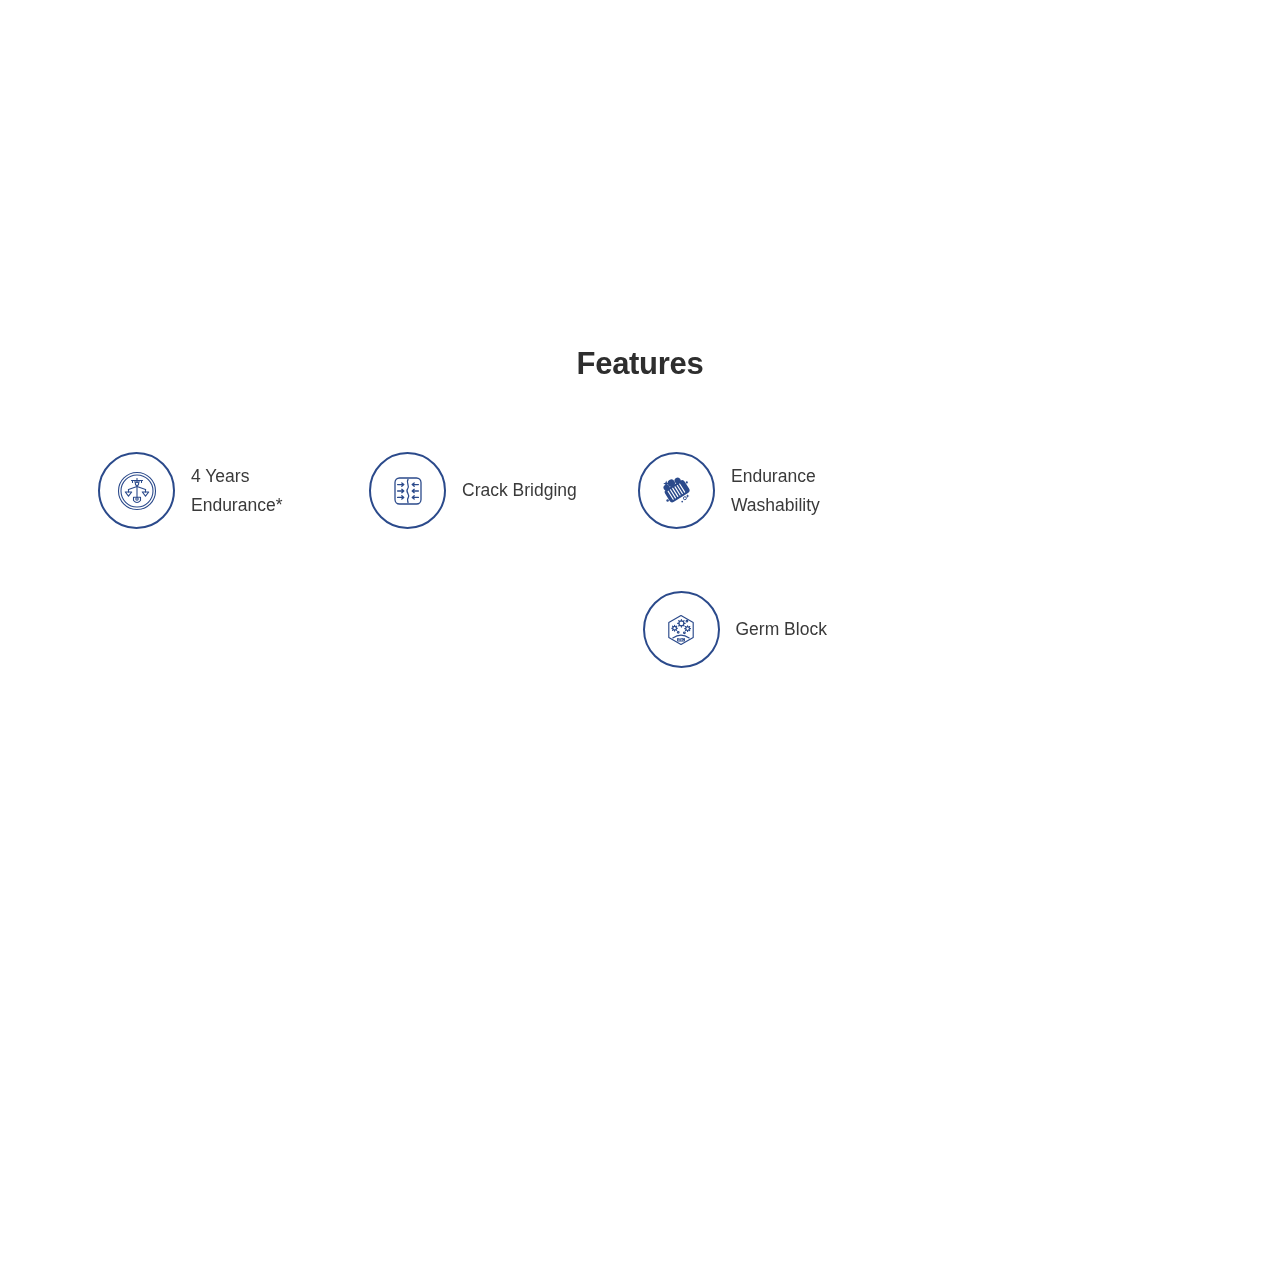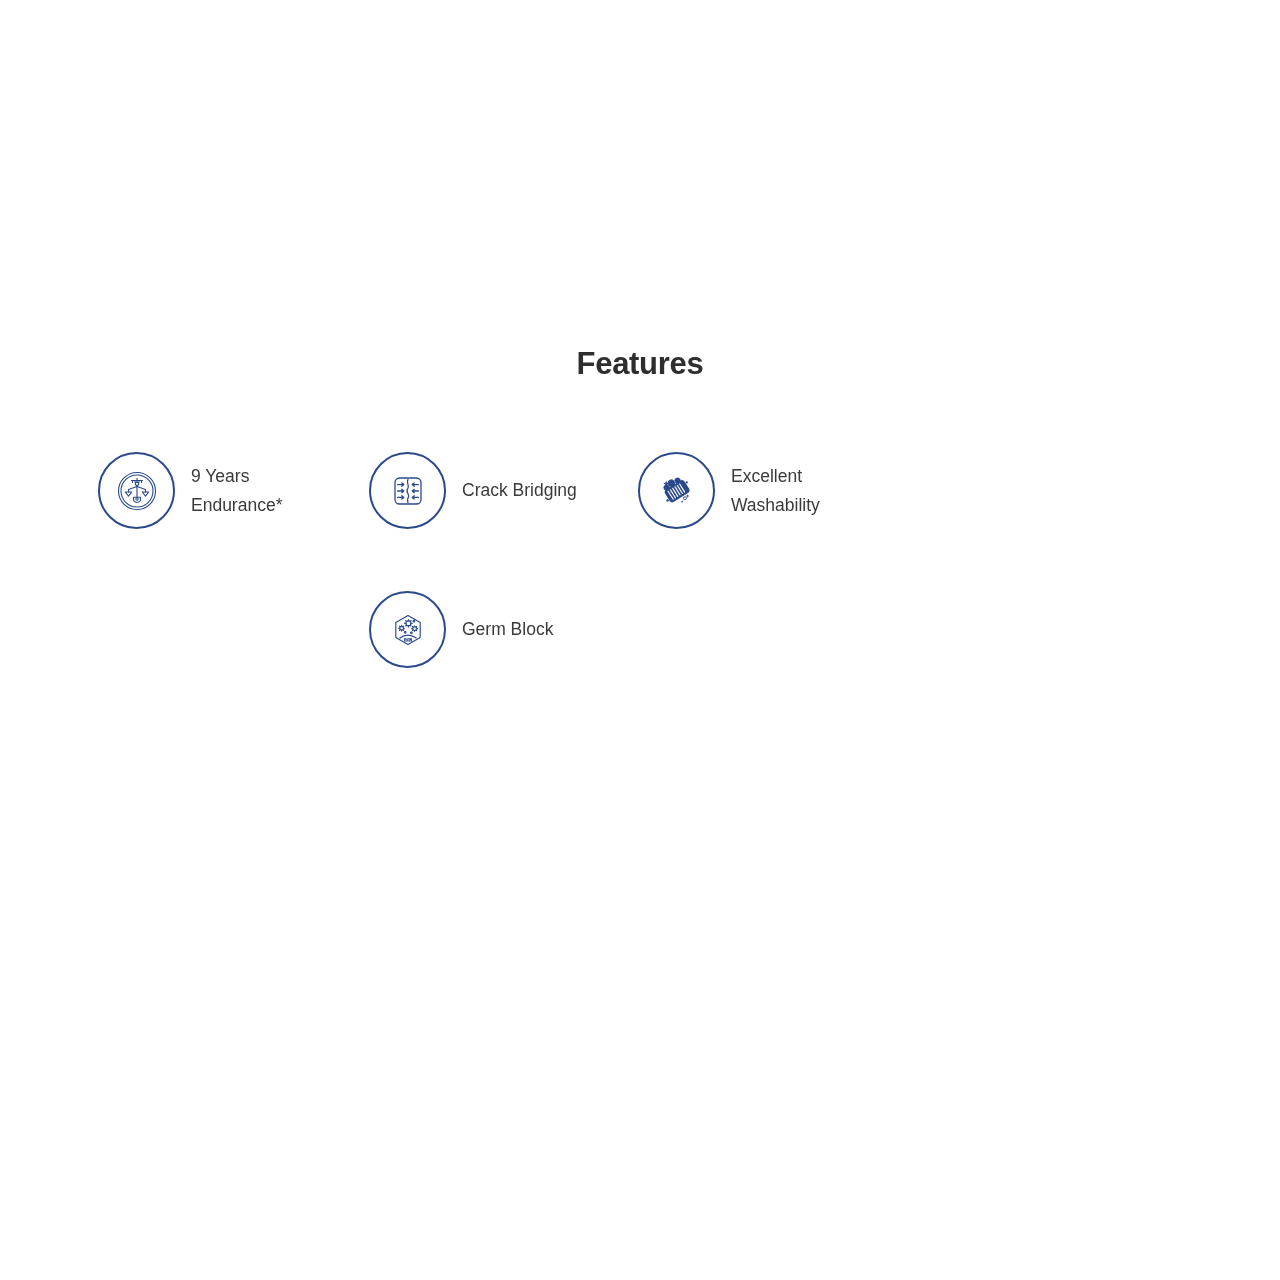--- a/index.html
+++ b/index.html
@@ -44,20 +44,21 @@
   }
 
   .feature-row {
     display: flex;
     align-items: flex-start;
   }
 
   .feature-row.row-2 {
     margin-top: 62px;
     padding-left: 271px;
+    justify-content: center;
   }
 
   .feature {
     display: flex;
     align-items: center;
     box-sizing: border-box;
   }
 
   
   .feature.col-w1 { width: 271px; }
@@ -119,21 +120,21 @@
             <path d="M32.5 22.5 L32.5 25"></path>
 
             <path d="M12.3 25 L18.7 25 L15.5 29.2 Z"></path>
 
             <path d="M29.3 25 L35.7 25 L32.5 29.2 Z"></path>
 
             <path d="M20.5 30.3 L27.5 30.3 L27.5 33.5 Q24 37.5 20.5 33.5 Z"></path>
             <circle cx="24" cy="32" r="1.2"></circle>
           </svg>
         </div>
-        <div class="feature-label">9 Years
+        <div class="feature-label">4 Years
 Endurance*</div>
       </div>
 
 
       <div class="feature col-w3">
         <div class="icon-circle">
           <svg width="48" height="48" viewBox="0 0 48 48" fill="none" stroke="#2b4a8b" stroke-width="1.3" stroke-linecap="round" stroke-linejoin="round">
             <rect x="11" y="11" width="26" height="26" rx="4.5" ry="4.5"></rect>
 
             <path d="M24 12.5 C21.6 15.8 26.2 18.6 23.6 21.8 C21 25 26.4 27.4 24.2 30.6
@@ -177,21 +178,21 @@
               <path d="M34.6 27.2 L35.1 28.6 L36.5 29.1 L35.1 29.6 L34.6 31 L34.1 29.6 L32.7 29.1 L34.1 28.6 Z"></path>
               <circle cx="33.8" cy="15.4" r="1.05"></circle>
               <circle cx="14.6" cy="33.4" r="1.25"></circle>
               <circle cx="29.2" cy="34.6" r="0.85"></circle>
             </g>
             <g stroke="#2b4a8b" stroke-width="0.9" fill="none">
               <circle cx="31.9" cy="31.2" r="1.5"></circle>
             </g>
           </svg>
         </div>
-        <div class="feature-label">Excellent
+        <div class="feature-label">Endurance
 Washability</div>
       </div>
 
     </div>
 
     <div class="feature-row row-2">
 
       <div class="feature col-w2">
         <div class="icon-circle">
           <svg width="48" height="48" viewBox="0 0 48 48" fill="none" stroke="#2b4a8b" stroke-width="1.15" stroke-linecap="round" stroke-linejoin="round">

